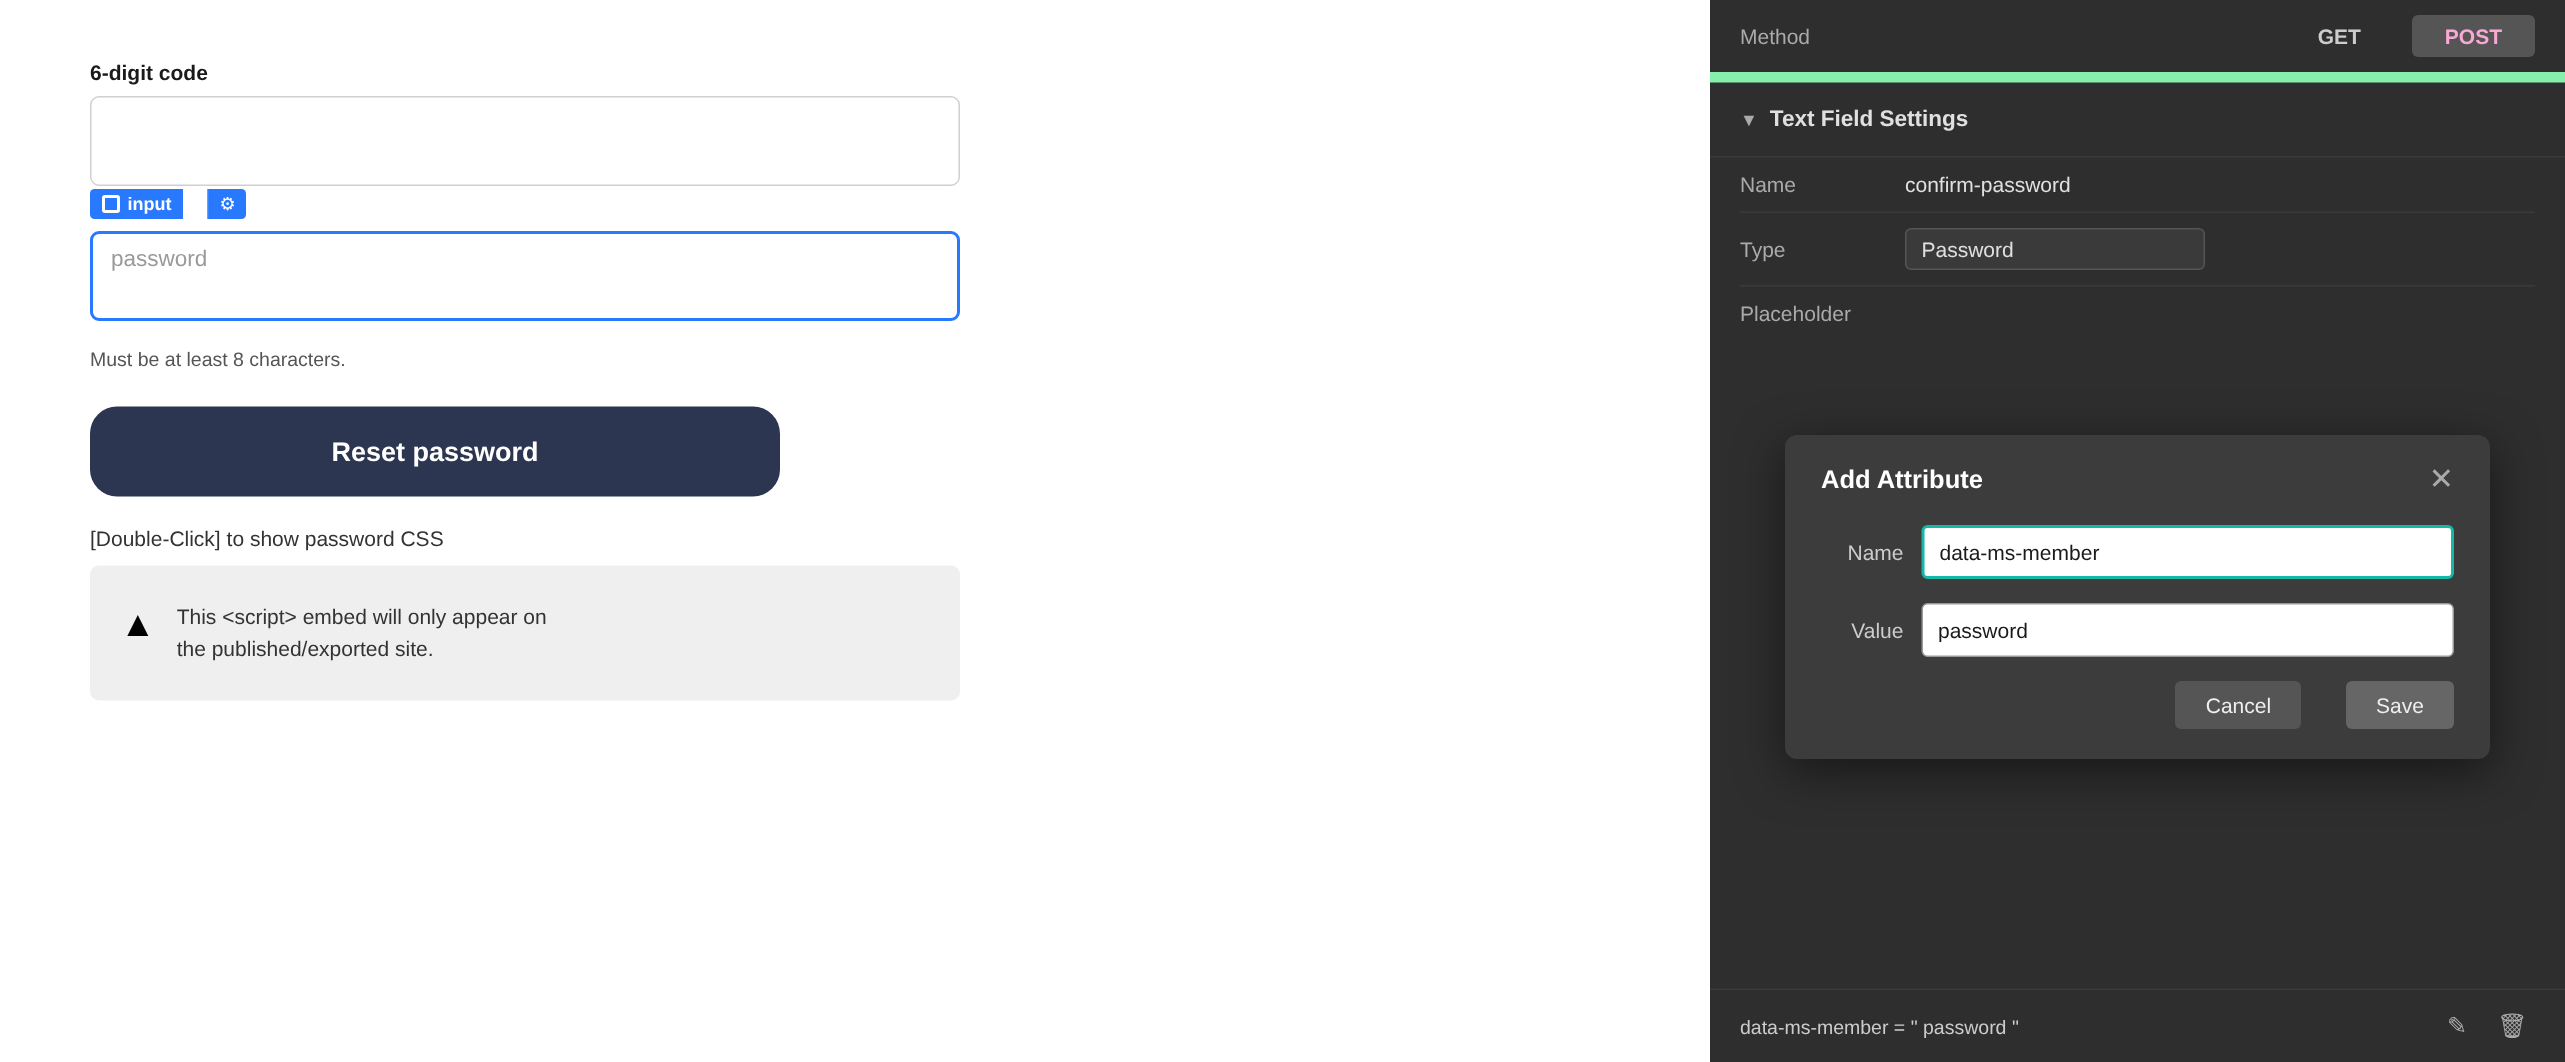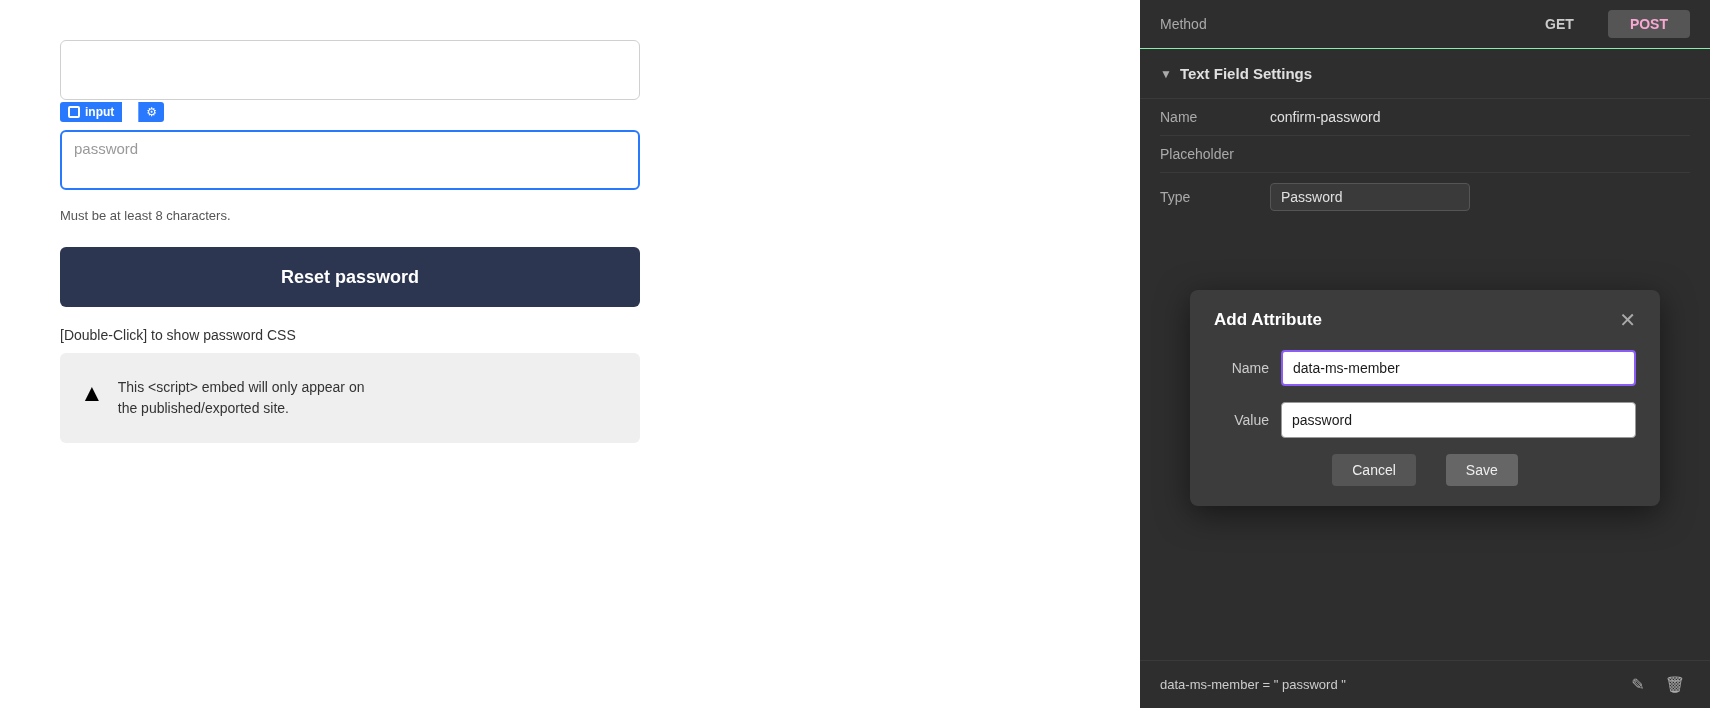--- a/index.html
+++ b/index.html
@@ -92,28 +92,28 @@
       border-left: 1px solid rgba(255,255,255,0.3);
     }
 
     .helper-text {
       font-size: 13px;
       color: #555;
       margin-top: 8px;
     }
 
     .reset-btn {
-      width: 580px;
+      width: 460px;
       height: 60px;
       background: #2d3650;
       color: #fff;
       font-size: 18px;
       font-weight: 600;
       border: none;
-      border-radius: 6px;
+      border-radius: 18px;
       cursor: pointer;
       margin-top: 12px;
       margin-bottom: 20px;
     }
 
     .double-click-label {
       font-size: 14px;
       color: #333;
       margin-bottom: 10px;
     }
@@ -147,21 +147,21 @@
       display: flex;
       flex-direction: column;
       position: relative;
     }
 
     
     .method-bar {
       display: flex;
       align-items: center;
       padding: 10px 20px;
-      border-bottom: 1px solid #86efac;
+      border-bottom: 7px solid #86efac;
       gap: 12px;
     }
 
     .method-label {
       color: #aaa;
       font-size: 14px;
       flex: 1;
     }
 
     .method-btn {
@@ -291,35 +291,35 @@
       font-size: 14px;
       width: 55px;
       flex-shrink: 0;
       text-align: right;
     }
 
     .dialog-input {
       flex: 1;
       height: 36px;
       background: #fff;
-      border: 2px solid #8b5cf6;
+      border: 2px solid #14b8a6;
       border-radius: 4px;
       padding: 6px 10px;
       font-size: 14px;
       color: #1a1a1a;
       outline: none;
     }
 
     .dialog-input.no-border {
       border: 1px solid #999;
     }
 
     .dialog-actions {
       display: flex;
-      justify-content: center;
+      justify-content: flex-end;
       gap: 10px;
       margin-top: 8px;
     }
 
     .btn-cancel {
       background: #555;
       color: #eee;
       border: none;
       border-radius: 4px;
       padding: 8px 20px;
@@ -370,20 +370,21 @@
       padding: 0 20px;
     }
   </style>
 </head>
 <body>
 
 <div class="left-panel">
 
   
   <div class="field-group">
+    <label class="field-label">6-digit code</label>
     <input type="text" class="text-input" style="">
   </div>
 
   
   <div class="field-group">
     <div class="input-wrapper">
       <div class="input-badge">
         <div class="badge-input">
           <span class="checkbox-icon"></span>
           <span>input</span>
@@ -427,31 +428,31 @@
       <span>Text Field Settings</span>
     </div>
   </div>
 
   <div class="settings-rows-container">
     <div class="settings-row">
       <span class="settings-key">Name</span>
       <span class="settings-value">confirm-password</span>
     </div>
     <div class="settings-row">
-      <span class="settings-key">Placeholder</span>
-      <span class="settings-value"></span>
-    </div>
-    <div class="settings-row">
       <span class="settings-key">Type</span>
       <select class="settings-select">
         <option>Password</option>
         <option>Text</option>
         <option>Email</option>
       </select>
     </div>
+    <div class="settings-row">
+      <span class="settings-key">Placeholder</span>
+      <span class="settings-value"></span>
+    </div>
   </div>
 
   <div class="dialog-overlay">
     <div class="dialog">
       <div class="dialog-header">
         <span class="dialog-title">Add Attribute</span>
         <button class="dialog-close">✕</button>
       </div>
 
       <div class="dialog-field">

